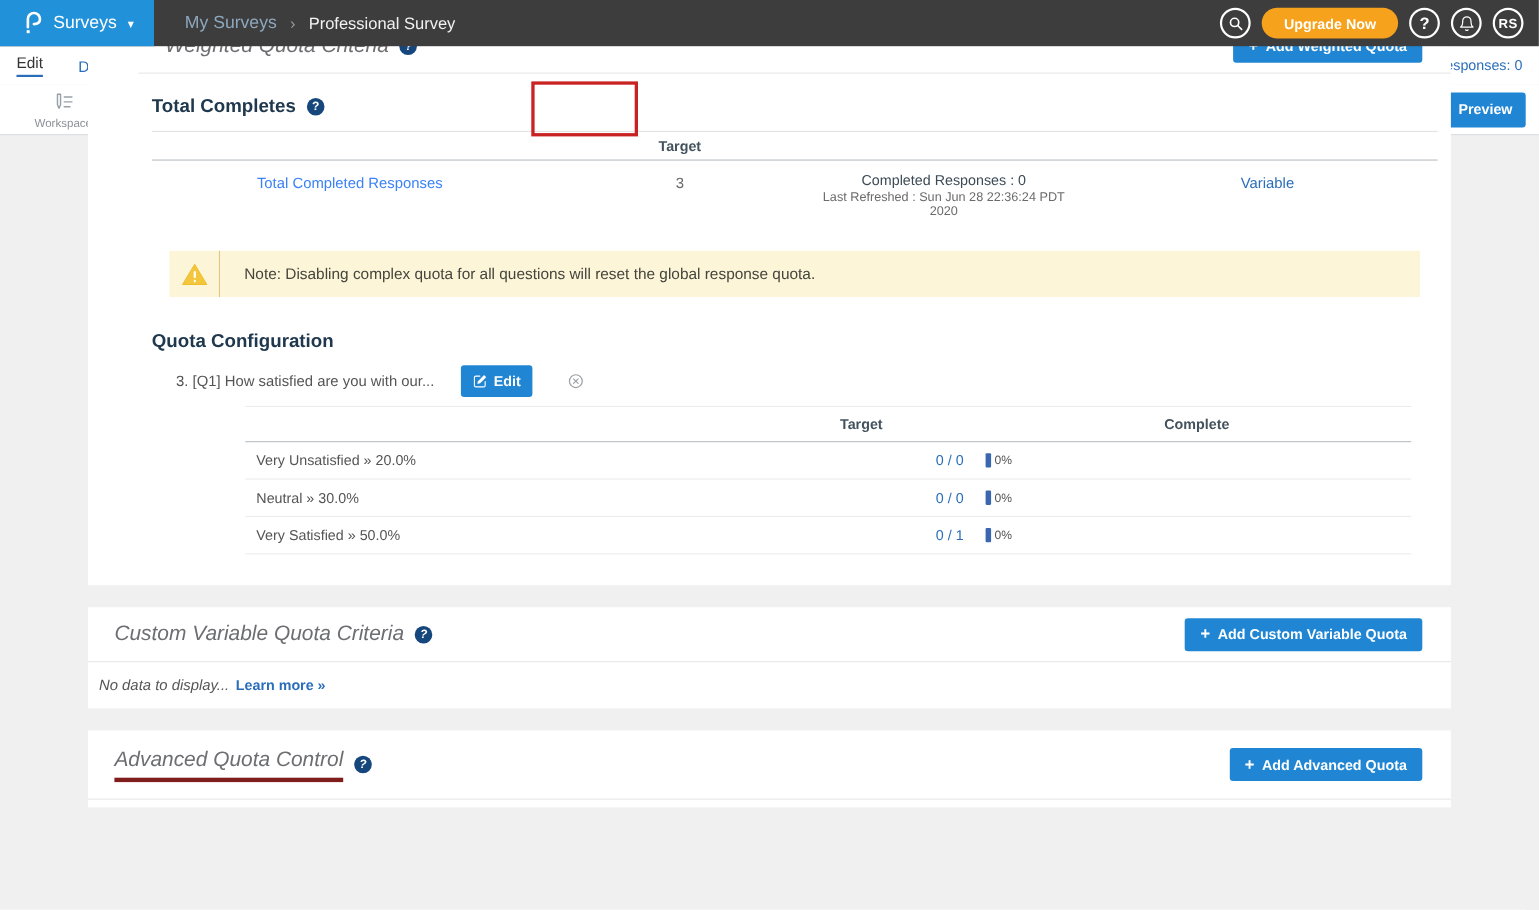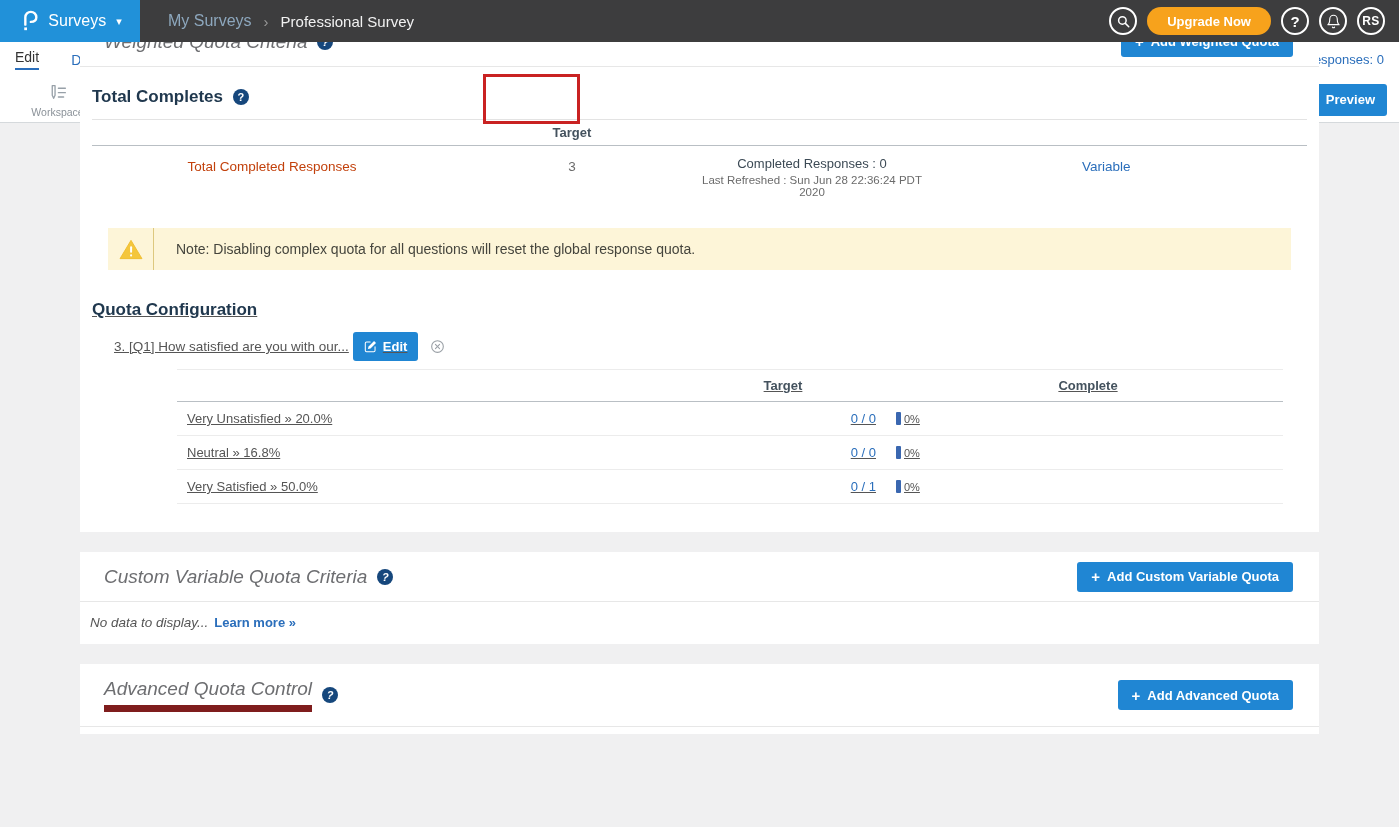--- a/index.html
+++ b/index.html
@@ -61,41 +61,41 @@
   .help-badge { width:16px; height:16px; border-radius:50%; background:#16477c; color:#fff;
     font-size:11px; font-weight:bold; display:inline-flex; align-items:center;
     justify-content:center; cursor:pointer; flex:none; }
   .blue-btn { height:30px; padding:0 14px; background:#2086d3; border:none; border-radius:3px;
     color:#fff; font-weight:bold; font-size:13px; display:flex; align-items:center; gap:7px; cursor:pointer; }
   .blue-btn .plus { font-size:15px; font-weight:bold; }
   .sub-heading { font-size:17px; font-weight:bold; color:#20384e; display:flex;
     align-items:center; gap:10px; }
   .link { color:#2a6ebb; cursor:pointer; }
   
-  .card1 { margin-top:17px; padding-bottom:28px; }
+  .card1 { margin-top:17px; padding-bottom:28px;padding-left:46px; }
   .tc-section { padding:0 12px; }
   .tc-heading { margin:20px 0 12px 0; }
   .tc-header-row { display:grid; grid-template-columns:360px 240px 540px 1fr;
     border-top:1px solid #e3e3e3; border-bottom:1px solid #b9bfc4; height:27px; align-items:center; }
   .tc-header-row div { text-align:center; font-size:13px; font-weight:bold; color:#44525e; }
   .tc-body-row { display:grid; grid-template-columns:360px 240px 240px 1fr;
     padding:10px 0 14px 0; align-items:start; }
-  .tc-label { text-align:center; font-size:13.5px; color:#c2410c; padding-top:3px; }
+  .tc-label { text-align:center; font-size:13.5px; color:#3b82f6; padding-top:3px; }
   .tc-target { text-align:center; font-size:13.5px; color:#6b6b6b; padding-top:3px; }
   .tc-current { text-align:center; }
   .tc-current-main { font-size:13px; font-weight:normal; color:#3c4a55; }
   .tc-current-sub { font-size:11.5px; color:#6b6b6b; margin-top:3px; }
   .tc-refresh { padding-left:150px; font-size:13.5px; padding-top:3px; }
   .note-banner { margin:16px 16px 0 16px; background:#fdf5d8; height:42px; display:flex; align-items:stretch; }
   .note-icon-box { width:46px; display:flex; align-items:center; justify-content:center;
     border-right:1px solid #ddc87e; }
   .note-text { display:flex; align-items:center; padding-left:22px; font-size:14px; color:#45453d; }
-  .qc-section { padding:0 12px;text-decoration:underline; }
+  .qc-section { padding:0 12px; }
   .qc-heading { margin:30px 0 12px 0; }
-  .qc-question-row { display:flex; align-items:center; margin-left:22px; gap:4px; }
+  .qc-question-row { display:flex; align-items:center; margin-left:22px; gap:24px; }
   .qc-question-label { font-size:13.5px; color:#555; }
   .edit-btn { height:29px; padding:0 11px; background:#2086d3; border:none; border-radius:3px;
     color:#fff; font-weight:bold; font-size:13px; display:flex; align-items:center; gap:6px; cursor:pointer; }
   .remove-icon { margin-left:8px; cursor:pointer; display:flex; align-items:center; }
   .quota-table { margin:8px 24px 0 85px; }
   .qt-header { display:grid; grid-template-columns:1fr 220px 390px; height:33px; align-items:center;
     border-top:1px solid #ececec; border-bottom:1px solid #b9bfc4; }
   .qt-header div { text-align:center; font-size:13px; font-weight:bold; color:#44525e; }
   .qt-row { display:grid; grid-template-columns:1fr 220px 390px; height:34px; align-items:center;
     border-bottom:1px solid #ececec; }
@@ -105,21 +105,21 @@
   .pct-bar { width:5px; height:13px; background:#3a67b0; border-radius:1px; display:inline-block; }
   .pct-text { font-size:11px; color:#555; }
   
   .card2 { margin-top:20px; }
   .empty-row { padding:13px 12px 14px 10px; display:flex; align-items:center; gap:6px; }
   .empty-msg { font-style:italic; font-size:13.5px; color:#555; }
   .learn-more { font-size:13px; font-weight:bold; }
   
   .card3 { margin-top:20px; height:70px; }
   .card3 .card-header { height:63px; border-bottom:1px solid #e7e7e7; align-items:center; }
-  .underlined-title { border-bottom:7px solid #7f1d1d; padding-bottom:5px; }
+  .underlined-title { border-bottom:4px solid #7f1d1d; padding-bottom:5px; }
 </style>
 </head>
 <body>
 
 <div class="topbar">
   <div class="logo-block">
     <span style="display:flex;">
       <svg viewBox="0 0 24 24">
           <path d="M8 16 V8 a6 6 0 0 1 12 0 c0 4-3 5-6 5" fill="none" stroke="#fff" stroke-width="2.6" stroke-linecap="round"></path>
           <rect x="6.8" y="19" width="3" height="3" fill="#fff"></rect>
@@ -367,21 +367,21 @@
       </div>
       <div class="qt-row">
         <div class="qt-row-label">Very Unsatisfied » 20.0%</div>
         <div class="qt-target"><span class="link">0 / 0</span></div>
         <div class="qt-complete">
           <span class="pct-bar"></span>
           <span class="pct-text">0%</span>
         </div>
       </div>
       <div class="qt-row">
-        <div class="qt-row-label">Neutral » 16.8%</div>
+        <div class="qt-row-label">Neutral » 30.0%</div>
         <div class="qt-target"><span class="link">0 / 0</span></div>
         <div class="qt-complete">
           <span class="pct-bar"></span>
           <span class="pct-text">0%</span>
         </div>
       </div>
       <div class="qt-row">
         <div class="qt-row-label">Very Satisfied » 50.0%</div>
         <div class="qt-target"><span class="link">0 / 1</span></div>
         <div class="qt-complete">

